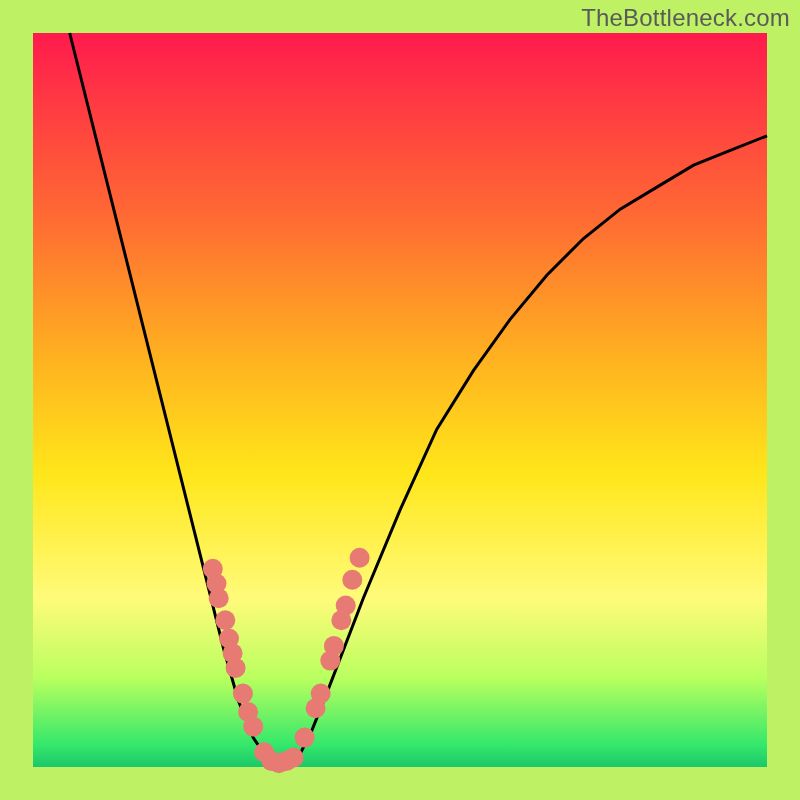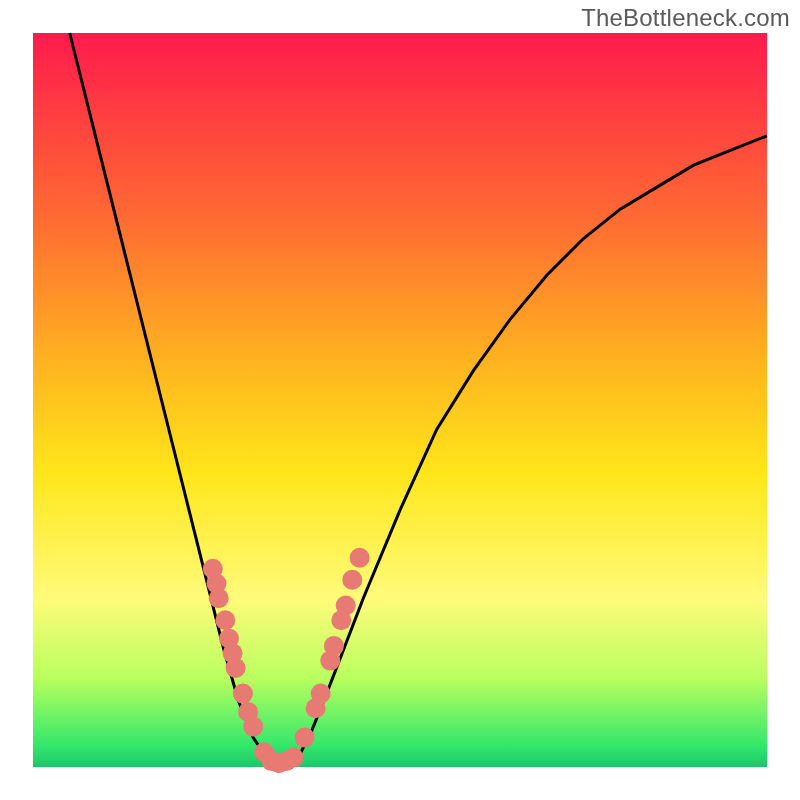--- a/index.html
+++ b/index.html
@@ -10,21 +10,21 @@
     overflow: hidden;
     background: #000;
     font-family: Arial, Helvetica, sans-serif;
   }
   .frame {
     position: absolute;
     left: 0;
     top: 0;
     width: 800px;
     height: 800px;
-    background: #ffffff;
+    background: #bef264;
   }
   .plot-area {
     position: absolute;
     left: 33px;
     top: 33px;
     width: 734px;
     height: 734px;
     background: linear-gradient(to bottom,
       #ff1a4d 0%,
       #ff3b42 10%,

